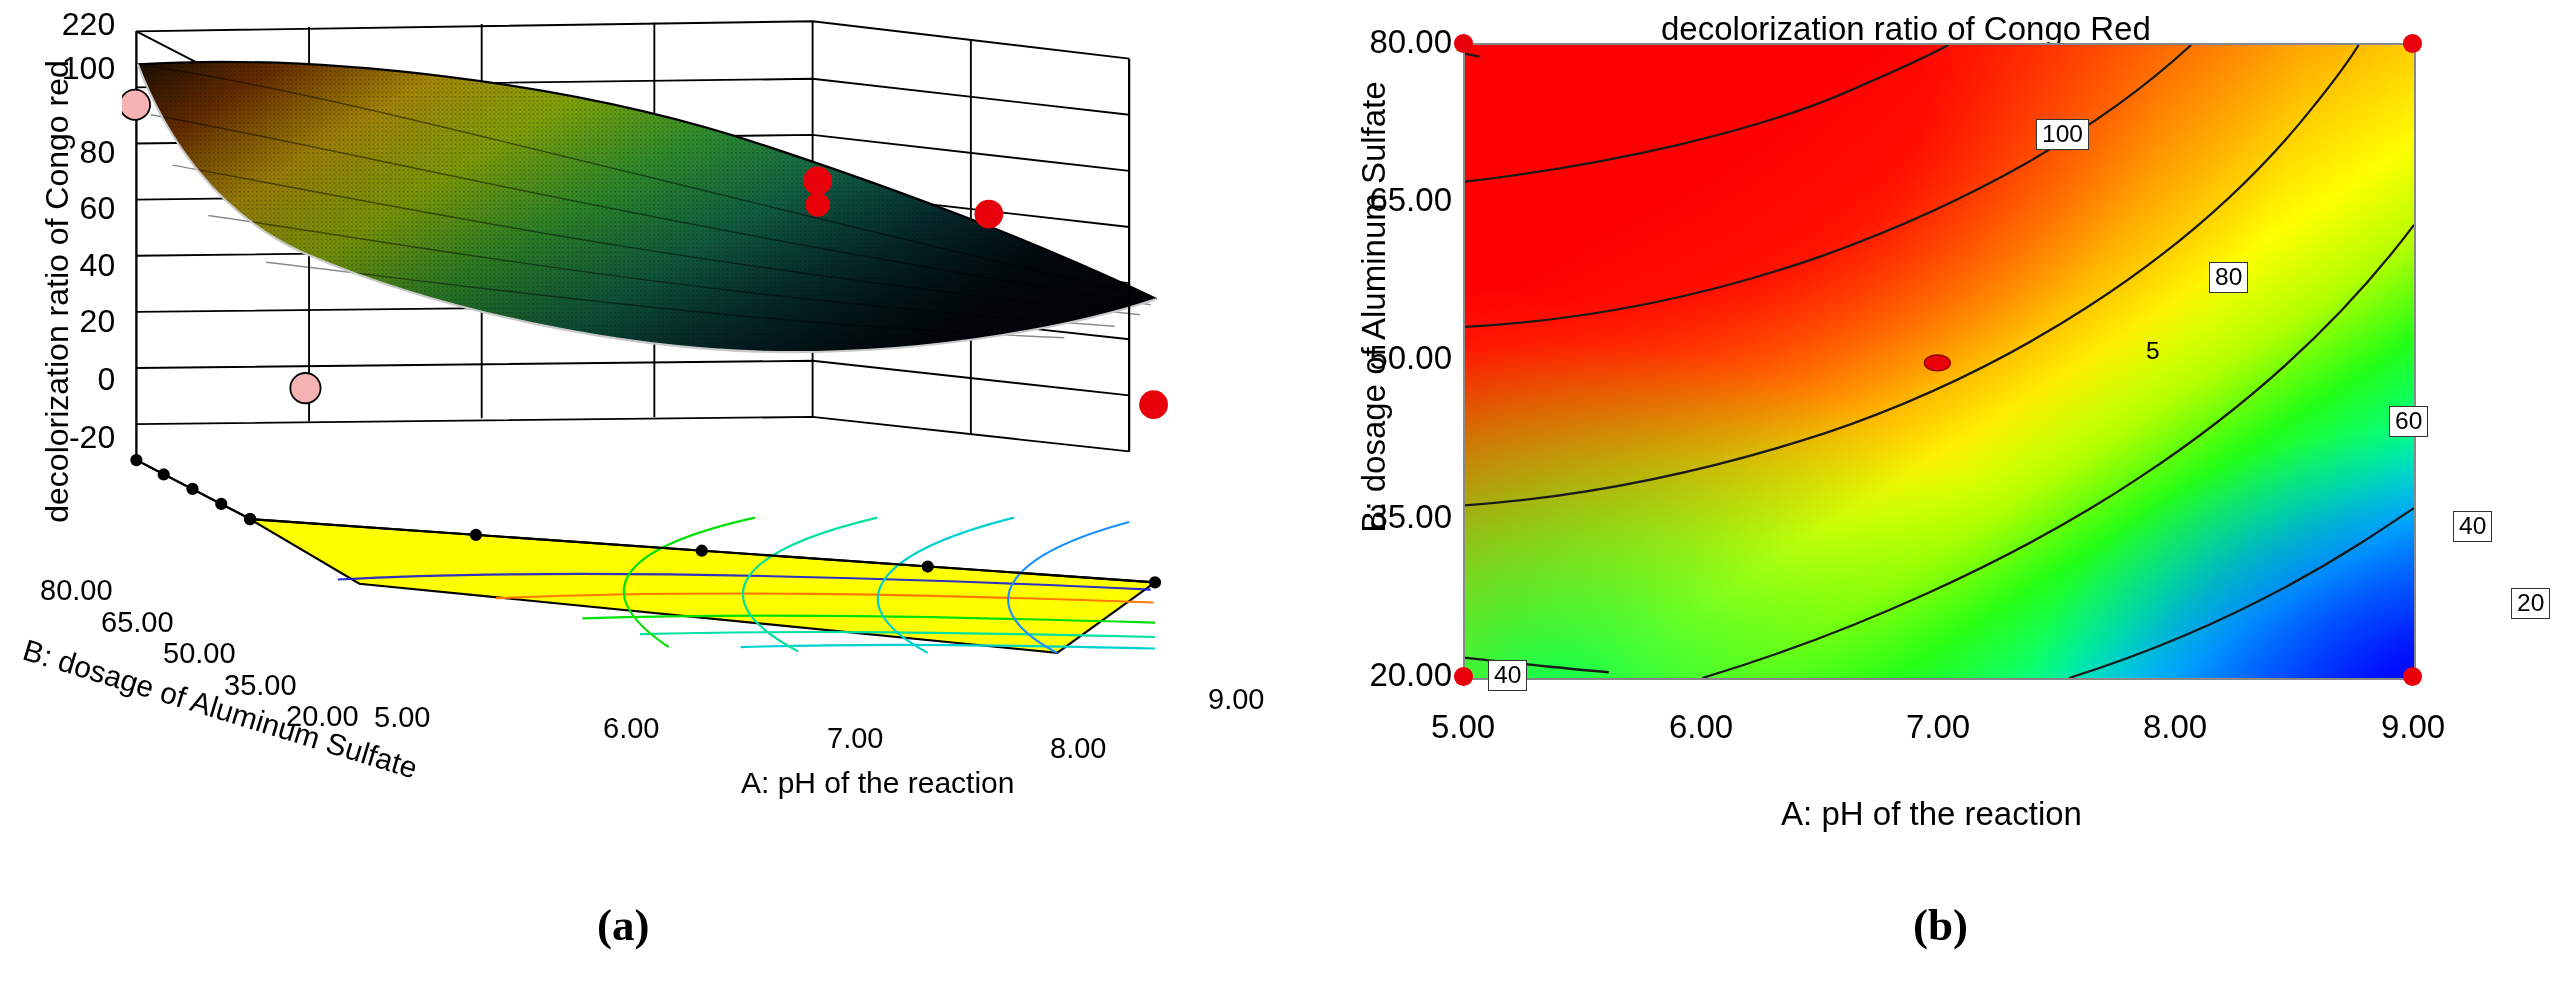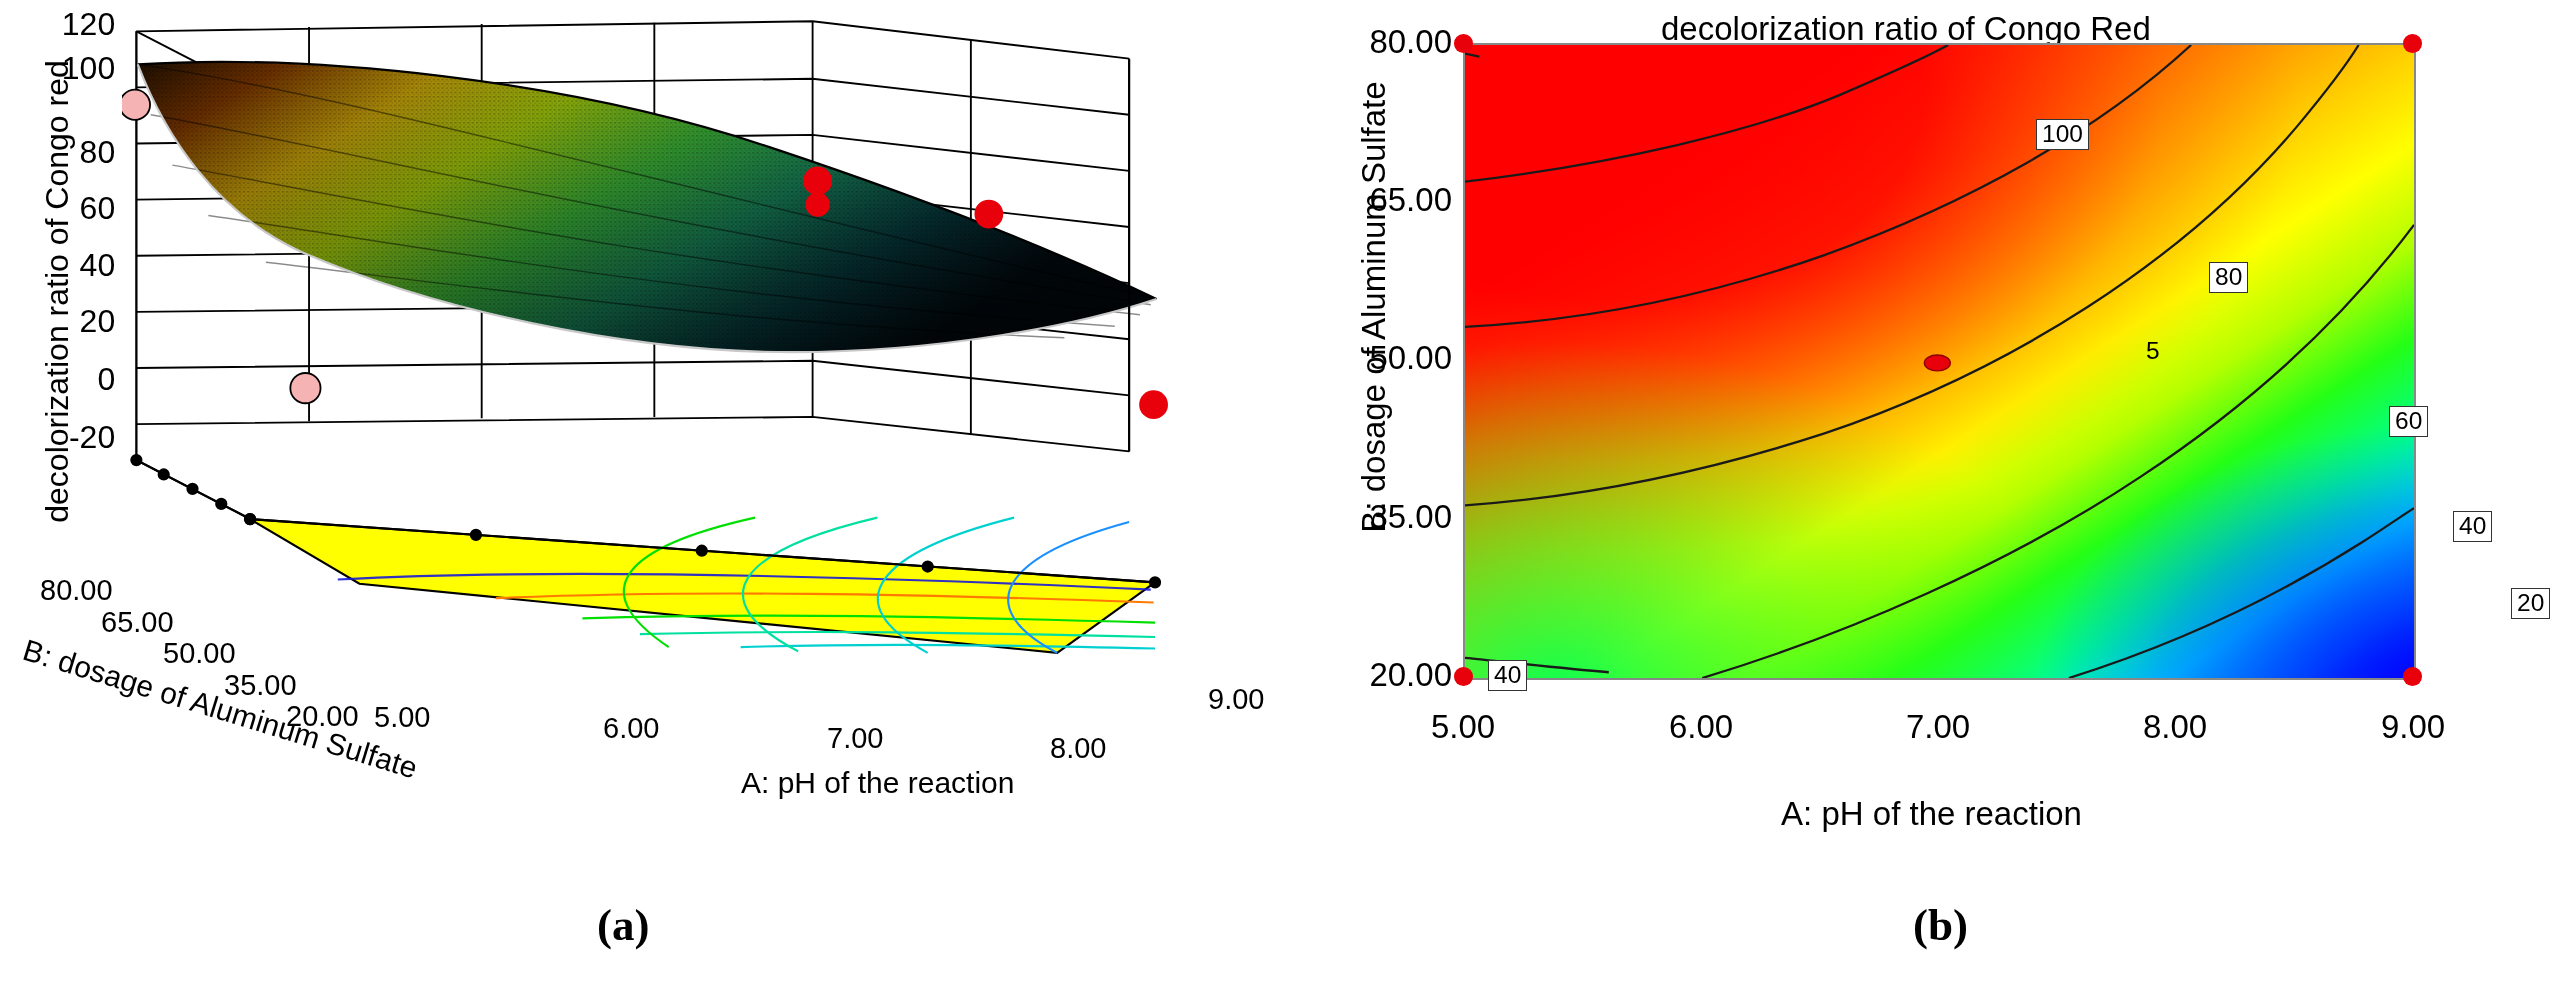--- a/index.html
+++ b/index.html
@@ -53,21 +53,21 @@
 </style>
 </head>
 <body>
 
 <div class="figure">
 
   <div id="panel-a">
 
     <div id="ylabel-a">decolorization ratio of Congo red</div>
 
-    <div class="ytick-a" style="left:7.2px;  top:5.8px;">120</div>
+    <div class="ytick-a" style="left:7.2px;  top:5.8px;">220</div>
     <div class="ytick-a" style="left:7.2px;  top:50px;">100</div>
     <div class="ytick-a" style="left:7.2px;  top:134px;">80</div>
     <div class="ytick-a" style="left:7.2px;  top:190px;">60</div>
     <div class="ytick-a" style="left:7.2px;  top:247px;">40</div>
     <div class="ytick-a" style="left:7.2px;  top:303px;">20</div>
     <div class="ytick-a" style="left:7.2px;  top:361px;">0</div>
     <div class="ytick-a" style="left:7.2px;  top:419px;">-20</div>
 
     <svg id="plot3d" viewBox="0 0 1600 1130">
       <defs>

